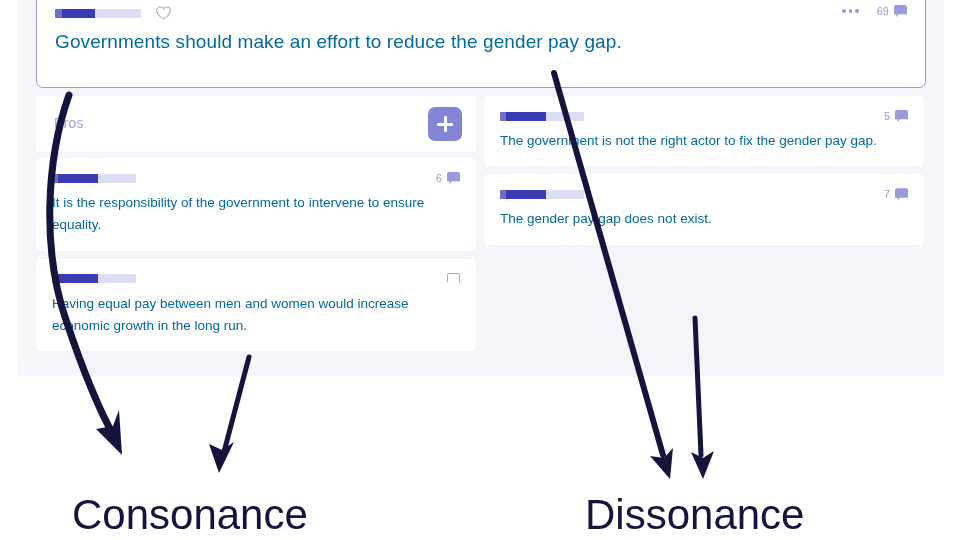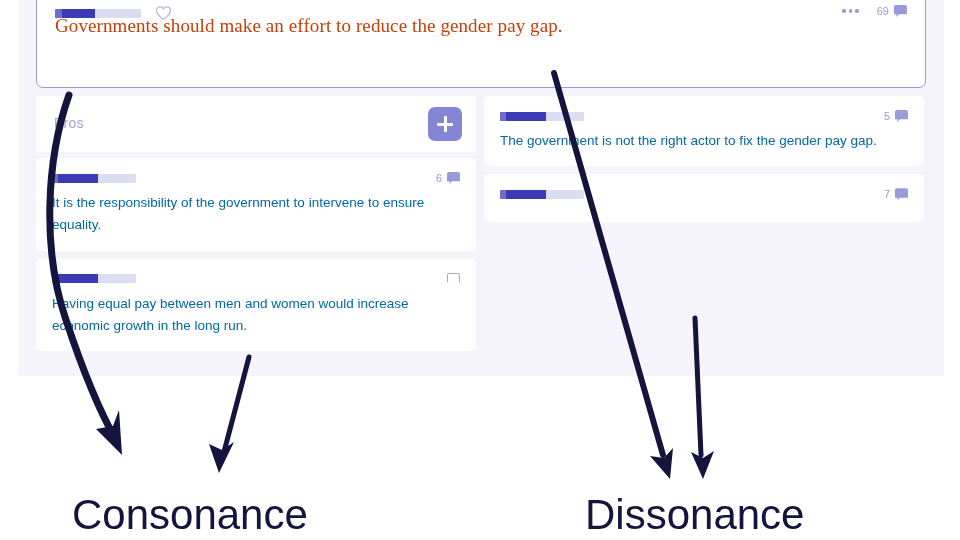--- a/index.html
+++ b/index.html
@@ -59,26 +59,25 @@
   #claim-author-bar { width: 86px; }
   #claim-author-bar::before { width: 33px; left: 7px; }
   #claim-author-bar .cap {
     position: absolute; left: 0; top: 0; bottom: 0; width: 7px;
     background: #6f6fcb;
   }
 
   .heart-icon svg { display: block; }
 
   #claim-text {
-    position: absolute; left: 18px; top: 22px;
+    position: absolute; left: 18px; top: 38px;
     right: 20px;
     font-size: 19px;
-    color: #c2410c;
+    color: #0369a1;
     letter-spacing: 0.1px;
-    font-family: Liberation Serif, serif;
   }
 
   #claim-actions {
     position: absolute; right: 18px; top: 12px;
     display: flex; align-items: center; gap: 18px;
   }
   #kebab-icon {
     display: flex; gap: 3px; align-items: center;
   }
   #kebab-icon i {
@@ -264,20 +263,21 @@
       <div class="arg-card">
         <div class="arg-meta">
           <span class="redact-bar arg-author-bar">
               <i class="cap"></i>
             </span>
           <span class="cmt-group">
             <span class="cmt-count">7</span>
             <span class="flag-filled"></span>
           </span>
         </div>
+        <div class="arg-text">The gender pay gap does not exist.</div>
       </div>
     </div>
 
   </div>
 
   <svg id="annotations" viewBox="0 0 960 540">
 
     <g>
       <path d="M69,95 C46,160 42,250 66,320 C82,368 100,412 116,440" fill="none" stroke="#14143c" stroke-width="7" stroke-linecap="round"></path>
       <path d="M122,455 L96,429 L113,426 L119,410 Z" fill="#14143c"></path>

